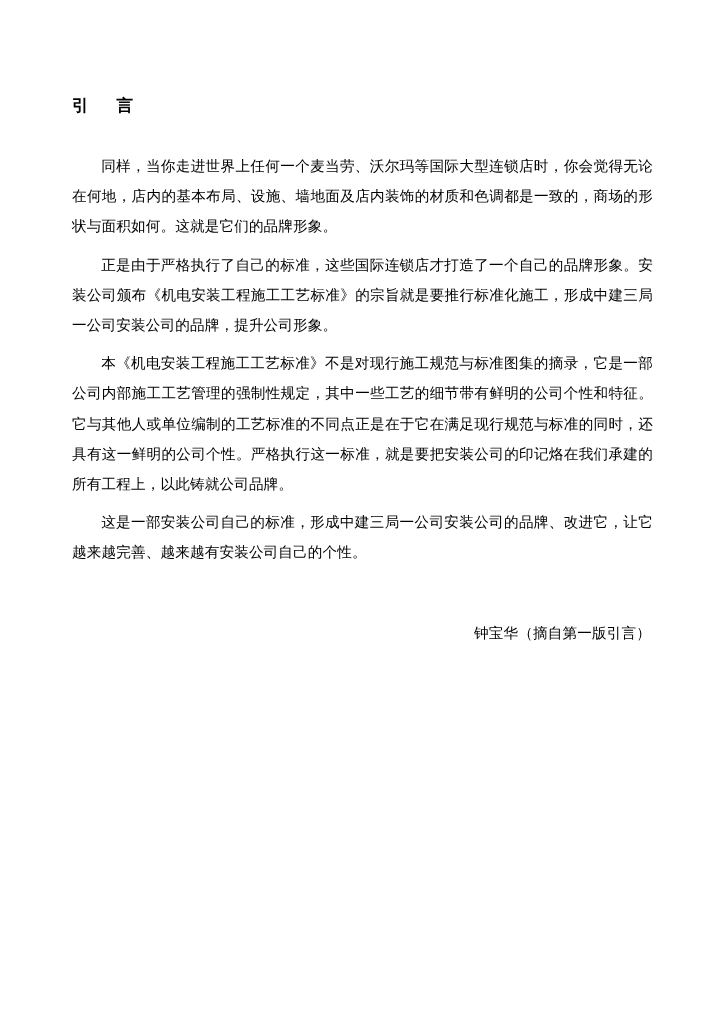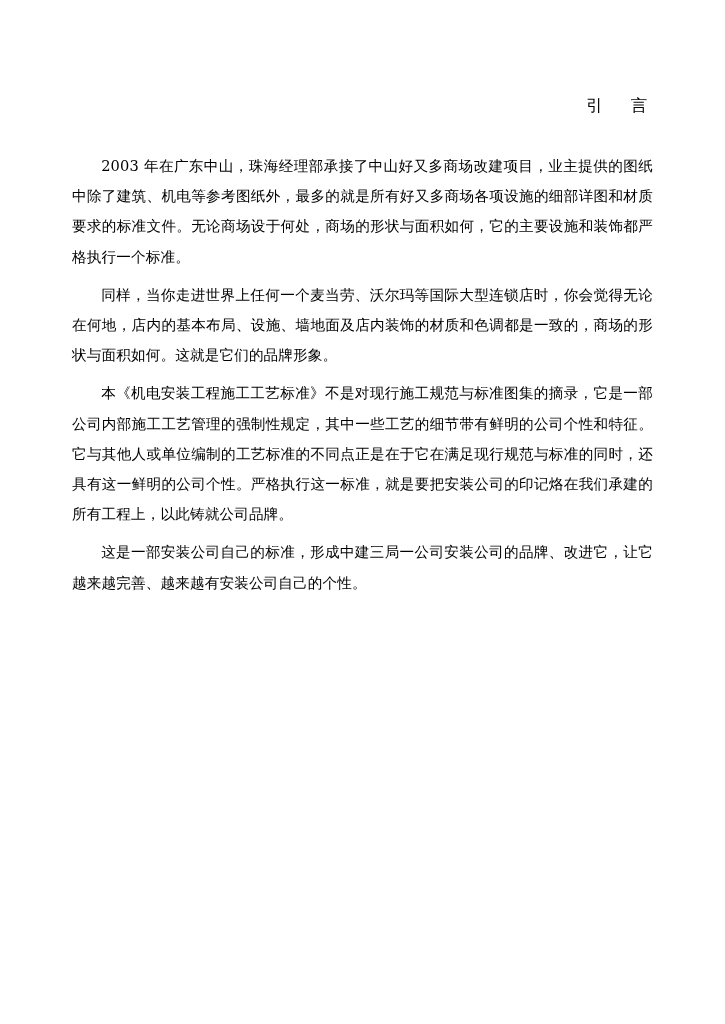--- a/index.html
+++ b/index.html
@@ -16,24 +16,24 @@
   }
   .page {
     width: 725px;
     height: 1024px;
     box-sizing: border-box;
     padding: 95px 72px 40px 72px;
     position: relative;
     background: #ffffff;
   }
   .doc-title {
-    text-align: right;
+    text-align: left;
     font-size: 16.5px;
     letter-spacing: 0.35em;
-    font-weight: 400;
+    font-weight: 700;
     margin: 0 0 34px 0;
     font-family: "DejaVu Serif", "Liberation Serif", serif;
   }
   .para {
     font-size: 14.6px;
     line-height: 2.07;
     text-align: justify;
     text-justify: inter-ideograph;
     text-indent: 2em;
     margin: 0 0 8px 0;
@@ -49,19 +49,20 @@
     padding-right: 2px;
   }
 </style>
 </head>
 <body>
 
 <div class="page">
 
   <h1 class="doc-title">引　言</h1>
 
-  <p class="para">2003 年在广东中山，珠海经理部承接了中山好又多商场改建项目，业主提供的图纸中除了建筑、机电等参考图纸外，最多的就是所有好又多商场各项设施的细部详图和材质要求的标准文件。无论商场设于何处，商场的形状与面积如何，它的主要设施和装饰都严格执行一个标准。</p>
   <p class="para">同样，当你走进世界上任何一个麦当劳、沃尔玛等国际大型连锁店时，你会觉得无论在何地，店内的基本布局、设施、墙地面及店内装饰的材质和色调都是一致的，商场的形状与面积如何。这就是它们的品牌形象。</p>
+  <p class="para">正是由于严格执行了自己的标准，这些国际连锁店才打造了一个自己的品牌形象。安装公司颁布《机电安装工程施工工艺标准》的宗旨就是要推行标准化施工，形成中建三局一公司安装公司的品牌，提升公司形象。</p>
   <p class="para">本《机电安装工程施工工艺标准》不是对现行施工规范与标准图集的摘录，它是一部公司内部施工工艺管理的强制性规定，其中一些工艺的细节带有鲜明的公司个性和特征。它与其他人或单位编制的工艺标准的不同点正是在于它在满足现行规范与标准的同时，还具有这一鲜明的公司个性。严格执行这一标准，就是要把安装公司的印记烙在我们承建的所有工程上，以此铸就公司品牌。</p>
   <p class="para">这是一部安装公司自己的标准，形成中建三局一公司安装公司的品牌、改进它，让它越来越完善、越来越有安装公司自己的个性。</p>
 
+  <div class="signature">钟宝华（摘自第一版引言）</div>
 
 </div>
 
 </body></html>

